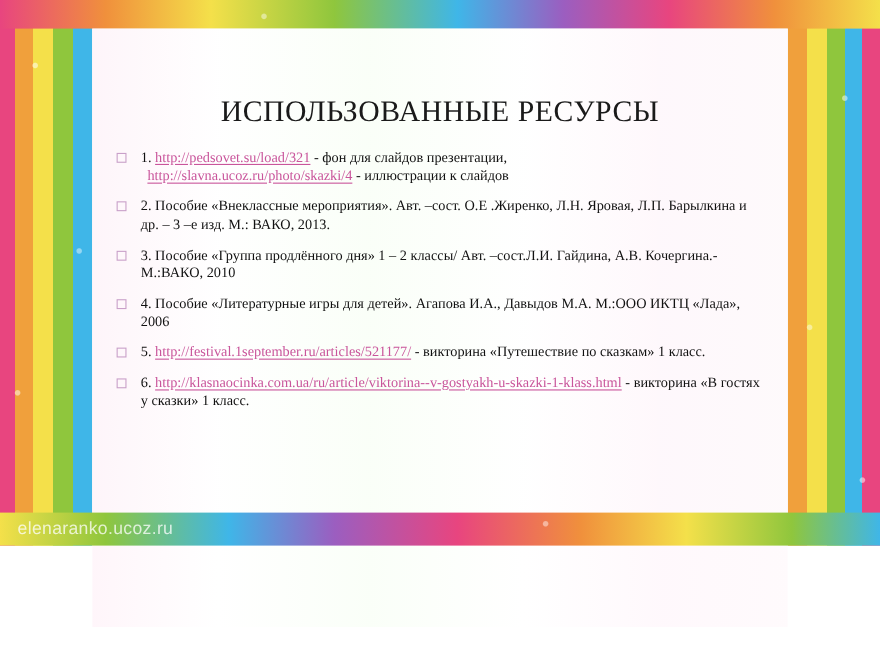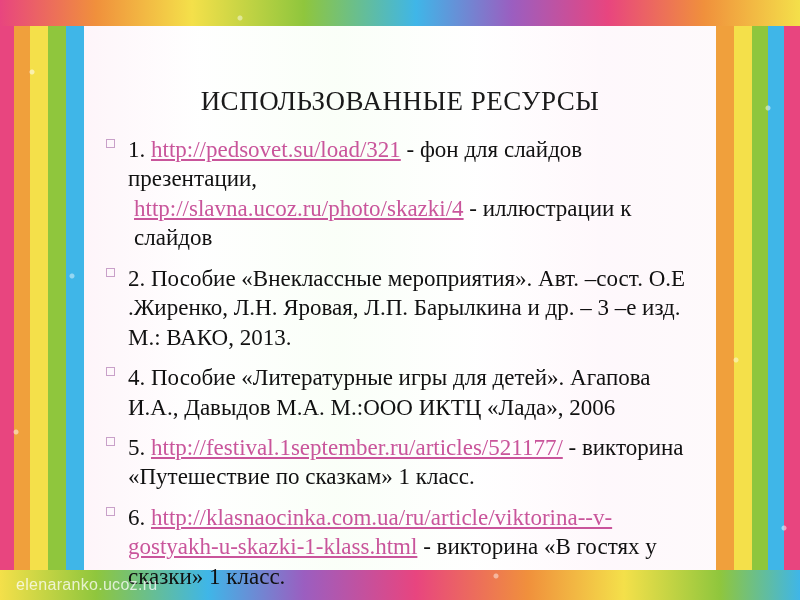--- a/index.html
+++ b/index.html
@@ -8,21 +8,21 @@
   }
   body {
     width: 800px;
     height: 600px;
     overflow: hidden;
     font-family: "Liberation Serif", serif;
   }
   .slide {
     position: relative;
     width: 800px;
-    height: 600px;
+    height: 496px;
     box-sizing: border-box;
     background:
       
       linear-gradient(90deg,
         #e8457f 0px, #e8457f 14px,
         #f0a03c 14px, #f0a03c 30px,
         #f4e04a 30px, #f4e04a 48px,
         #8fc63d 48px, #8fc63d 66px,
         #3fb6e8 66px, #3fb6e8 84px,
         #f2f2f2 84px, #f2f2f2 716px,
@@ -102,21 +102,21 @@
   }
   ul.refs {
     list-style: none;
     margin: 0;
     padding: 0;
   }
   ul.refs > li {
     position: relative;
     padding-left: 26px;
     margin-bottom: 11px;
-    font-size: 23px;
+    font-size: 13px;
     line-height: 1.28;
     color: #111;
   }
   ul.refs > li .bullet {
     position: absolute;
     left: 4px;
     top: 4px;
     width: 9px;
     height: 9px;
     border: 1.6px solid #c9a0c9;
@@ -151,20 +151,21 @@
   <div class="band band-top"></div>
   <div class="paper"></div>
   <div class="band band-bottom"></div>
   <div class="speckle"></div>
 
   <div class="content">
     <h1 class="title">ИСПОЛЬЗОВАННЫЕ РЕСУРСЫ</h1>
     <ul class="refs" id="resource-list">
         <li><span class="bullet"></span><span>1. </span><a class="link" href="#">http://pedsovet.su/load/321</a><span> - фон для слайдов презентации,</span><span class="line2 indent-sub"><a class="link" href="#">http://slavna.ucoz.ru/photo/skazki/4</a><span> - иллюстрации к слайдов</span></span></li>
         <li><span class="bullet"></span><span>2. </span><span>Пособие «Внеклассные мероприятия». Авт. –сост. О.Е .Жиренко, Л.Н. Яровая, Л.П. Барылкина и др. – 3 –е изд. М.: ВАКО, 2013.</span></li>
+        <li><span class="bullet"></span><span>3. </span><span>Пособие «Группа продлённого дня» 1 – 2 классы/ Авт. –сост.Л.И. Гайдина, А.В. Кочергина.-М.:ВАКО, 2010</span></li>
         <li><span class="bullet"></span><span>4. </span><span>Пособие «Литературные игры для детей». Агапова И.А., Давыдов М.А.  М.:ООО ИКТЦ «Лада», 2006</span></li>
         <li><span class="bullet"></span><span>5. </span><a class="link" href="#">http://festival.1september.ru/articles/521177/</a><span> - викторина «Путешествие по сказкам» 1 класс.</span></li>
         <li><span class="bullet"></span><span>6. </span><a class="link" href="#">http://klasnaocinka.com.ua/ru/article/viktorina--v-gostyakh-u-skazki-1-klass.html</a><span> - викторина «В гостях у сказки»  1 класс.</span></li>
       </ul>
   </div>
 
   <div class="watermark">elenaranko.ucoz.ru</div>
 </div>
 
 </body></html>

